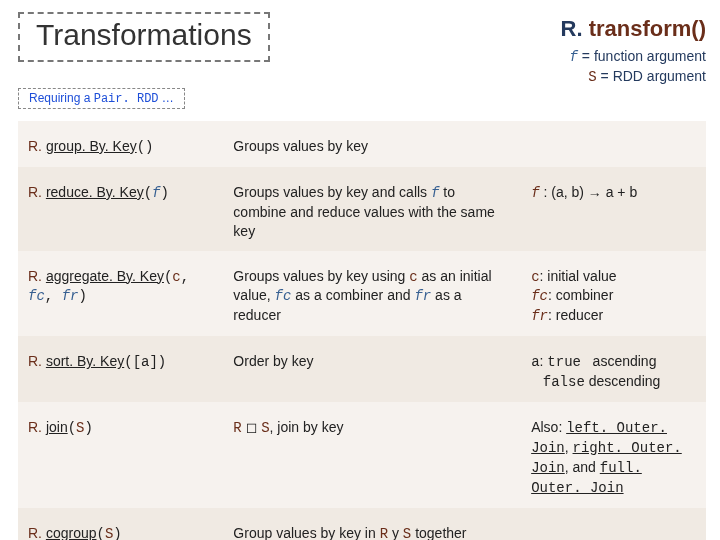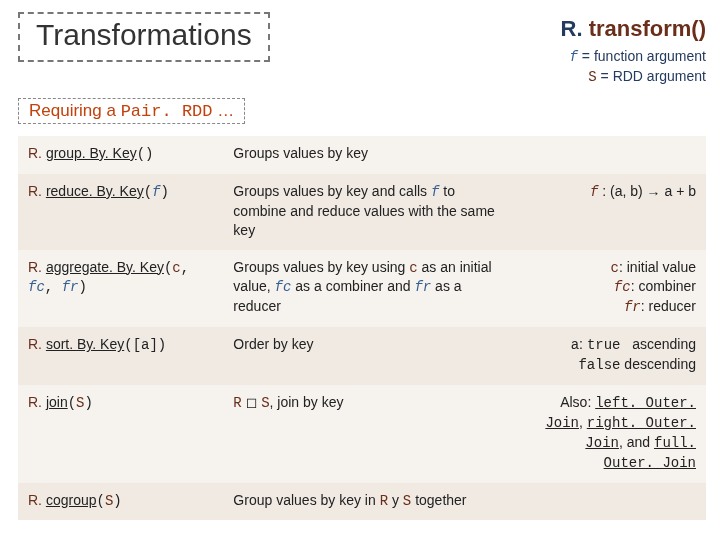--- a/index.html
+++ b/index.html
@@ -58,41 +58,40 @@
     color: #6a2e1a;
   }
   .legend .arg-x {
     font-family: "Consolas","Courier New",monospace;
     color: #365f91;
   }
   .subtitle-box {
     border: 1px dashed #888;
     display: inline-block;
     padding: 2px 10px;
-    margin-top: 10px;
-    font-size: 17px;
-    color: #c2410c;
+    font-size: 12px;
+    color: #1d4ed8;
   }
   .subtitle-box .mono {
     font-family: "Consolas","Courier New",monospace;
   }
   table.api {
     width: 100%;
     border-collapse: collapse;
     margin-top: 12px;
     table-layout: fixed;
   }
   table.api col.c1 { width: 200px; }
   table.api col.c2 { width: 290px; }
   table.api col.c3 { width: 180px; }
   table.api tr:nth-child(odd)  { background: #f6f2ee; }
   table.api tr:nth-child(even) { background: #f0eae3; }
   table.api td {
     vertical-align: top;
-    padding: 8px 10px 10px 10px;
+    padding: 16px 10px 10px 10px;
     font-size: 14px;
     line-height: 1.35;
     color: #222;
     margin-top: 28px;
   }
   td.sig {
     font-family: "Segoe UI","Helvetica Neue",Arial,sans-serif;
   }
   td.sig .R { color: #6a2e1a; }
   td.sig .fn { text-decoration: underline; }
@@ -102,21 +101,20 @@
   td.sig .a  { font-family: "Consolas","Courier New",monospace; }
   td.sig .S  { font-family: "Consolas","Courier New",monospace; color: #6a2e1a; }
 
   td.desc .f { font-family: "Consolas","Courier New",monospace; font-style: italic; color: #365f91; }
   td.desc .m { font-family: "Consolas","Courier New",monospace; color: #6a2e1a; }
   td.desc .R { font-family: "Consolas","Courier New",monospace; color: #6a2e1a; }
   td.desc .sq { font-family: "Segoe UI Symbol","Arial Unicode MS",sans-serif; }
 
   td.note {
     font-size: 13px;
-    text-align: right;
   }
   td.note .m { font-family: "Consolas","Courier New",monospace; color: #6a2e1a; }
   td.note .kw { font-family: "Consolas","Courier New",monospace; }
   td.note .u { text-decoration: underline; font-family: "Consolas","Courier New",monospace; }
 
 </style>
 </head>
 <body>
 
 <div class="slide">

